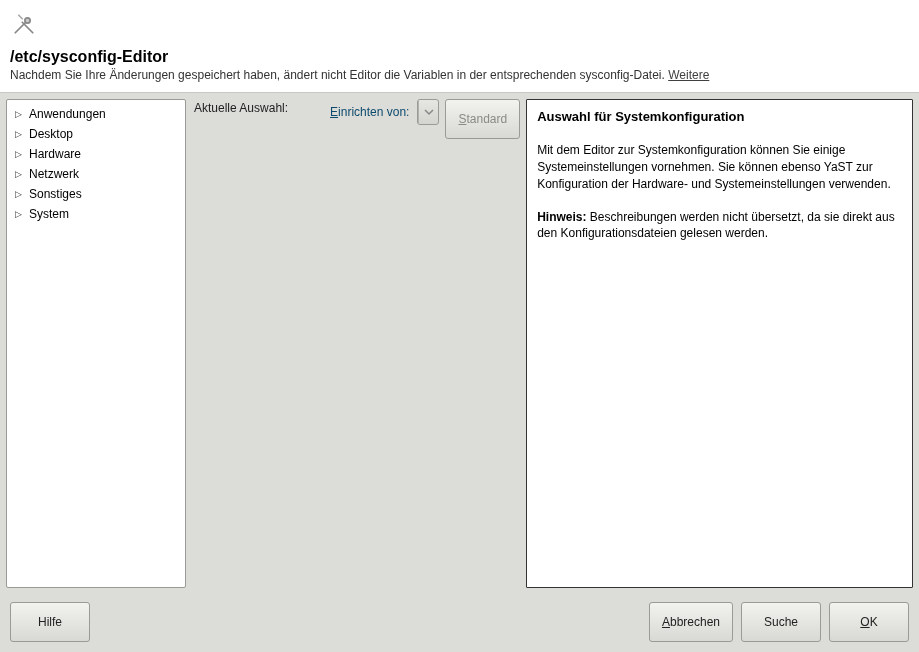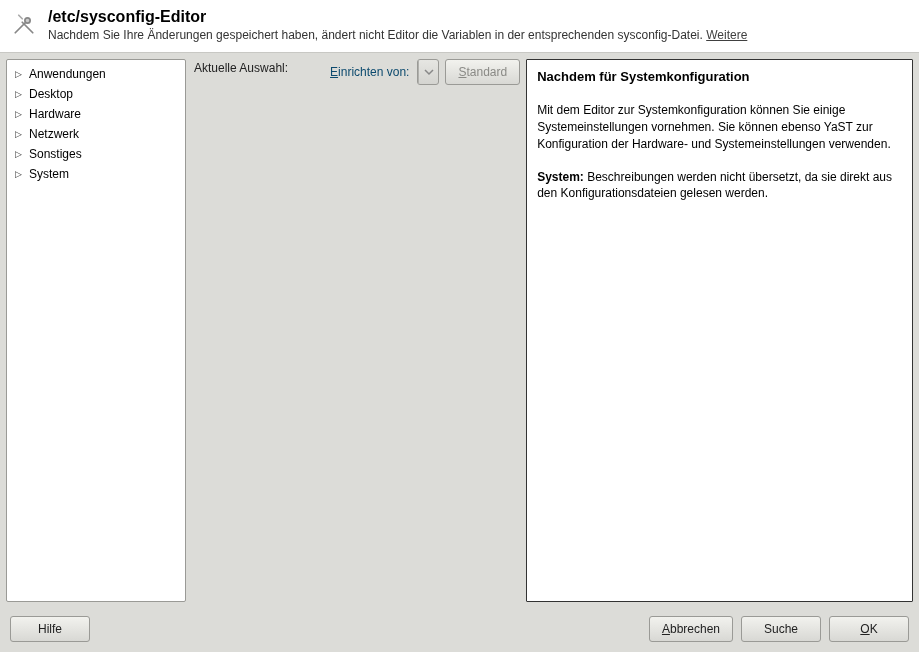--- a/index.html
+++ b/index.html
@@ -16,20 +16,21 @@
     display: flex;
     flex-direction: column;
   }
   .header {
     background: #fff;
     padding: 8px 10px 10px 10px;
     display: flex;
     align-items: flex-start;
     gap: 10px;
     border-bottom: 1px solid #c8c8c4;
+    flex-direction: column;
   }
   .header-icon {
     flex: 0 0 auto;
     width: 28px;
     height: 28px;
     margin-top: 2px;
   }
   .header-text { flex: 1; }
   .header-title {
     font-size: 16px;
@@ -118,21 +119,21 @@
   }
   .btn {
     background: linear-gradient(#f2f2ee, #d8d8d4);
     border: 1px solid #9a9a96;
     border-radius: 3px;
     padding: 4px 12px;
     font-size: 12px;
     cursor: pointer;
     color: #222;
     min-width: 60px;
-    height: 26px;
+    height: 40px;
     display: inline-flex;
     align-items: center;
     justify-content: center;
   }
   .btn.disabled { color: #8a8a86; }
   .description {
     flex: 1;
     background: #fff;
     border: 1px solid #333;
     border-radius: 1px;
@@ -223,24 +224,24 @@
               <path d="M1 3 L5 7 L9 3" stroke="#888" stroke-width="1.5" fill="none"></path>
             </svg>
         </div>
       </div>
       <button class="btn disabled">
         <span><span style="text-decoration:underline;">S</span>tandard</span>
       </button>
     </div>
 
     <div class="description">
-      <div class="desc-title">Nachdem für Systemkonfiguration</div>
+      <div class="desc-title">Auswahl für Systemkonfiguration</div>
       <div class="desc-para">Mit dem Editor zur Systemkonfiguration können Sie einige Systemeinstellungen vornehmen. Sie können ebenso YaST zur Konfiguration der Hardware- und Systemeinstellungen verwenden.</div>
       <div class="desc-para">
-        <strong>System:</strong><span> Beschreibungen werden nicht übersetzt, da sie direkt aus den Konfigurationsdateien gelesen werden.</span>
+        <strong>Hinweis:</strong><span> Beschreibungen werden nicht übersetzt, da sie direkt aus den Konfigurationsdateien gelesen werden.</span>
       </div>
     </div>
   </div>
 </div>
 
 <div class="footer">
   <button class="btn">Hilfe</button>
   <div class="footer-spacer"></div>
   <button class="btn">
     <span class="ok-label"><span class="u">A</span>bbrechen</span>

